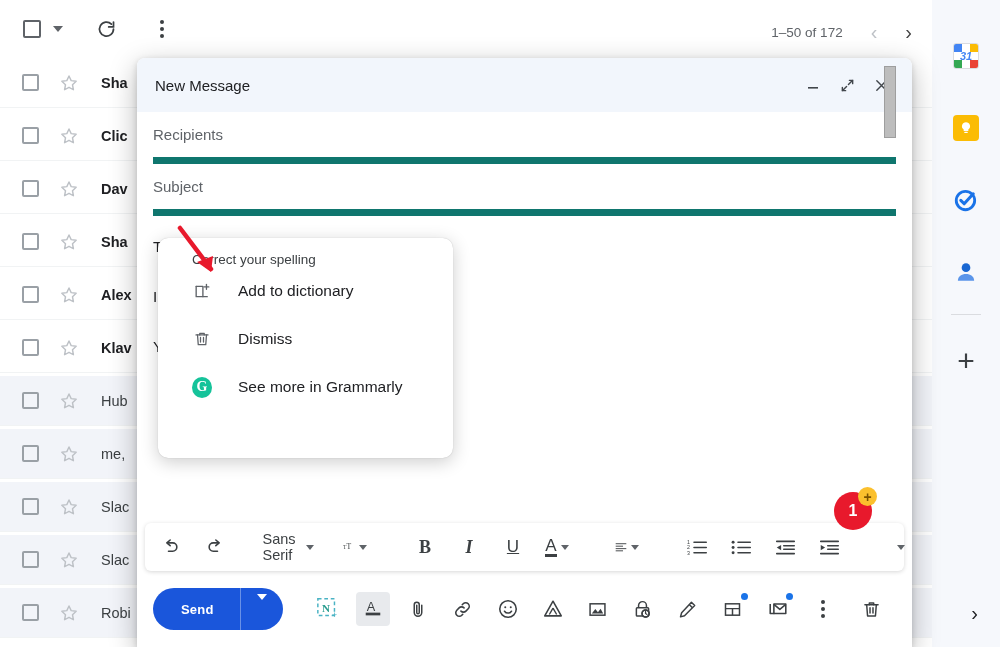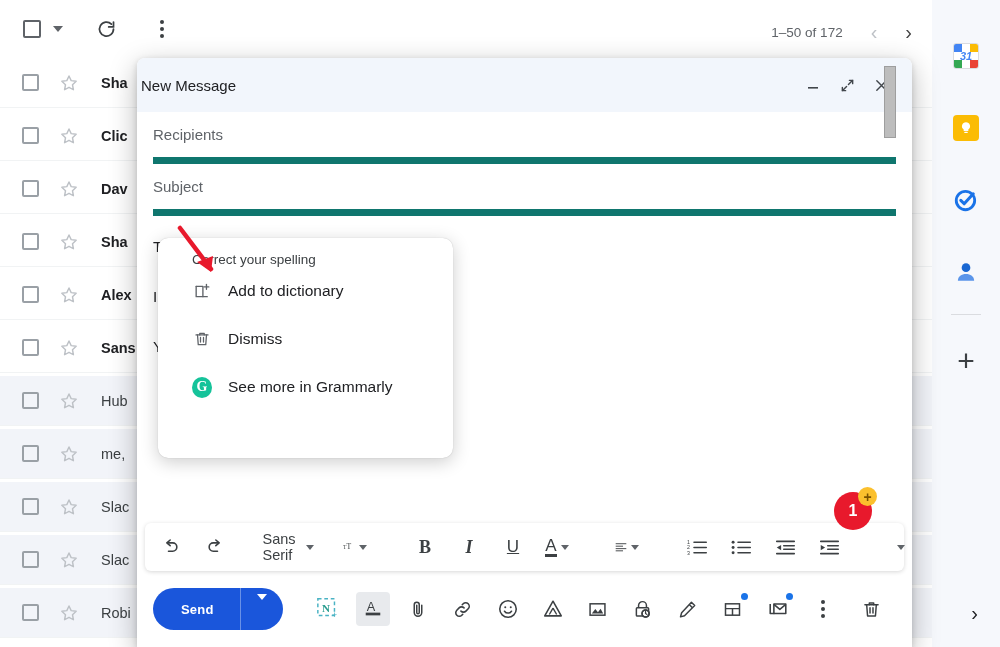--- a/index.html
+++ b/index.html
@@ -55,21 +55,21 @@
              display:flex;align-items:center;justify-content:center; }
   .appbar .divider { width:30px; height:1px; background:#dadce0; margin:6px 0 10px; }
   .plus-btn { font-size:30px; color:#3c4043; line-height:1; font-weight:300; }
   .bottom-chev { position:absolute; right:22px; bottom:22px; font-size:20px; color:#202124; }
 
   
   .compose { position:absolute; left:137px; top:58px; width:775px; height:589px;
              background:#fff; border-radius:8px 8px 0 0;
              box-shadow: 0 8px 28px rgba(0,0,0,.28), 0 2px 6px rgba(0,0,0,.15); }
   .cmp-head { height:54px; background:#f2f6fc; border-radius:8px 8px 0 0;
-              display:flex; align-items:center; padding:0 14px 0 4px; }
+              display:flex; align-items:center; padding:0 14px 0 18px; }
   .cmp-title { font-size:15px; color:#202124; font-weight:400; flex:1; }
   .cmp-ctrl { width:34px; height:34px; display:flex; align-items:center; justify-content:center;
               color:#41464b; }
 
   .field { height:52px; margin:0 16px; border-bottom:7px solid #0f766e;
            display:flex; align-items:center; }
   .field .ph { font-size:15px; color:#5f6368; }
 
   .body-area { position:relative; padding:16px 16px 0 16px; }
   .body-line { font-size:15px; color:#202124; line-height:30px; height:30px; white-space:nowrap; }
@@ -77,21 +77,21 @@
   .caret { display:inline-block; width:1px; height:17px; background:#202124; vertical-align:-3px;
            margin-right:-1px; }
 
   
   .gcard { position:absolute; left:21px; top:22px; width:295px; height:220px; background:#fff;
            border-radius:10px; box-shadow:0 4px 18px rgba(0,0,0,.20), 0 0 1px rgba(0,0,0,.25);
            padding:14px 0 0 0; z-index:6; }
   .gcard .ghint { font-size:13.5px; color:#3c4043; padding:0 0 0 34px; }
   .gcard .gsugg { font-size:20px; font-weight:700; color:#15a97c; padding:12px 0 14px 34px;
                   letter-spacing:.1px; }
-  .gitem { height:48px; display:flex; align-items:center; padding-left:34px; gap:16px; }
+  .gitem { height:48px; display:flex; align-items:center; padding-left:34px; gap:26px; }
   .gitem .glabel { font-size:15.5px; color:#202124; }
   .gicon { width:20px; height:20px; display:flex; align-items:center; justify-content:center;
            color:#5f6368; flex:none; }
   .g-logo { width:21px;height:21px;border-radius:50%;background:#15c39a;color:#fff;
             font-size:14px; font-weight:700; display:flex;align-items:center;justify-content:center;
             font-family:"Liberation Serif", serif; }
 
   
   .red-arrow { position:absolute; z-index:9; pointer-events:none; }
 
@@ -207,21 +207,21 @@
           <span class="star"><svg class="star-svg" viewBox="0 0 24 24" fill="none" stroke="#bdc1c6" stroke-width="1.7" stroke-linejoin="round">
               <path d="M12 3.6l2.6 5.5 6 .8-4.4 4.2 1.1 6L12 17.2 6.7 20.1l1.1-6L3.4 9.9l6-.8z"></path>
             </svg></span>
           <span class="sender">Alex</span>
         </div>
         <div class="row unread" style="top: 323px;">
           <span class="rcb"></span>
           <span class="star"><svg class="star-svg" viewBox="0 0 24 24" fill="none" stroke="#bdc1c6" stroke-width="1.7" stroke-linejoin="round">
               <path d="M12 3.6l2.6 5.5 6 .8-4.4 4.2 1.1 6L12 17.2 6.7 20.1l1.1-6L3.4 9.9l6-.8z"></path>
             </svg></span>
-          <span class="sender">Sans</span>
+          <span class="sender">Klav</span>
         </div>
         <div class="row read" style="top: 376px;">
           <span class="rcb"></span>
           <span class="star"><svg class="star-svg" viewBox="0 0 24 24" fill="none" stroke="#bdc1c6" stroke-width="1.7" stroke-linejoin="round">
               <path d="M12 3.6l2.6 5.5 6 .8-4.4 4.2 1.1 6L12 17.2 6.7 20.1l1.1-6L3.4 9.9l6-.8z"></path>
             </svg></span>
           <span class="sender">Hub</span>
         </div>
         <div class="row read" style="top: 429px;">
           <span class="rcb"></span>

